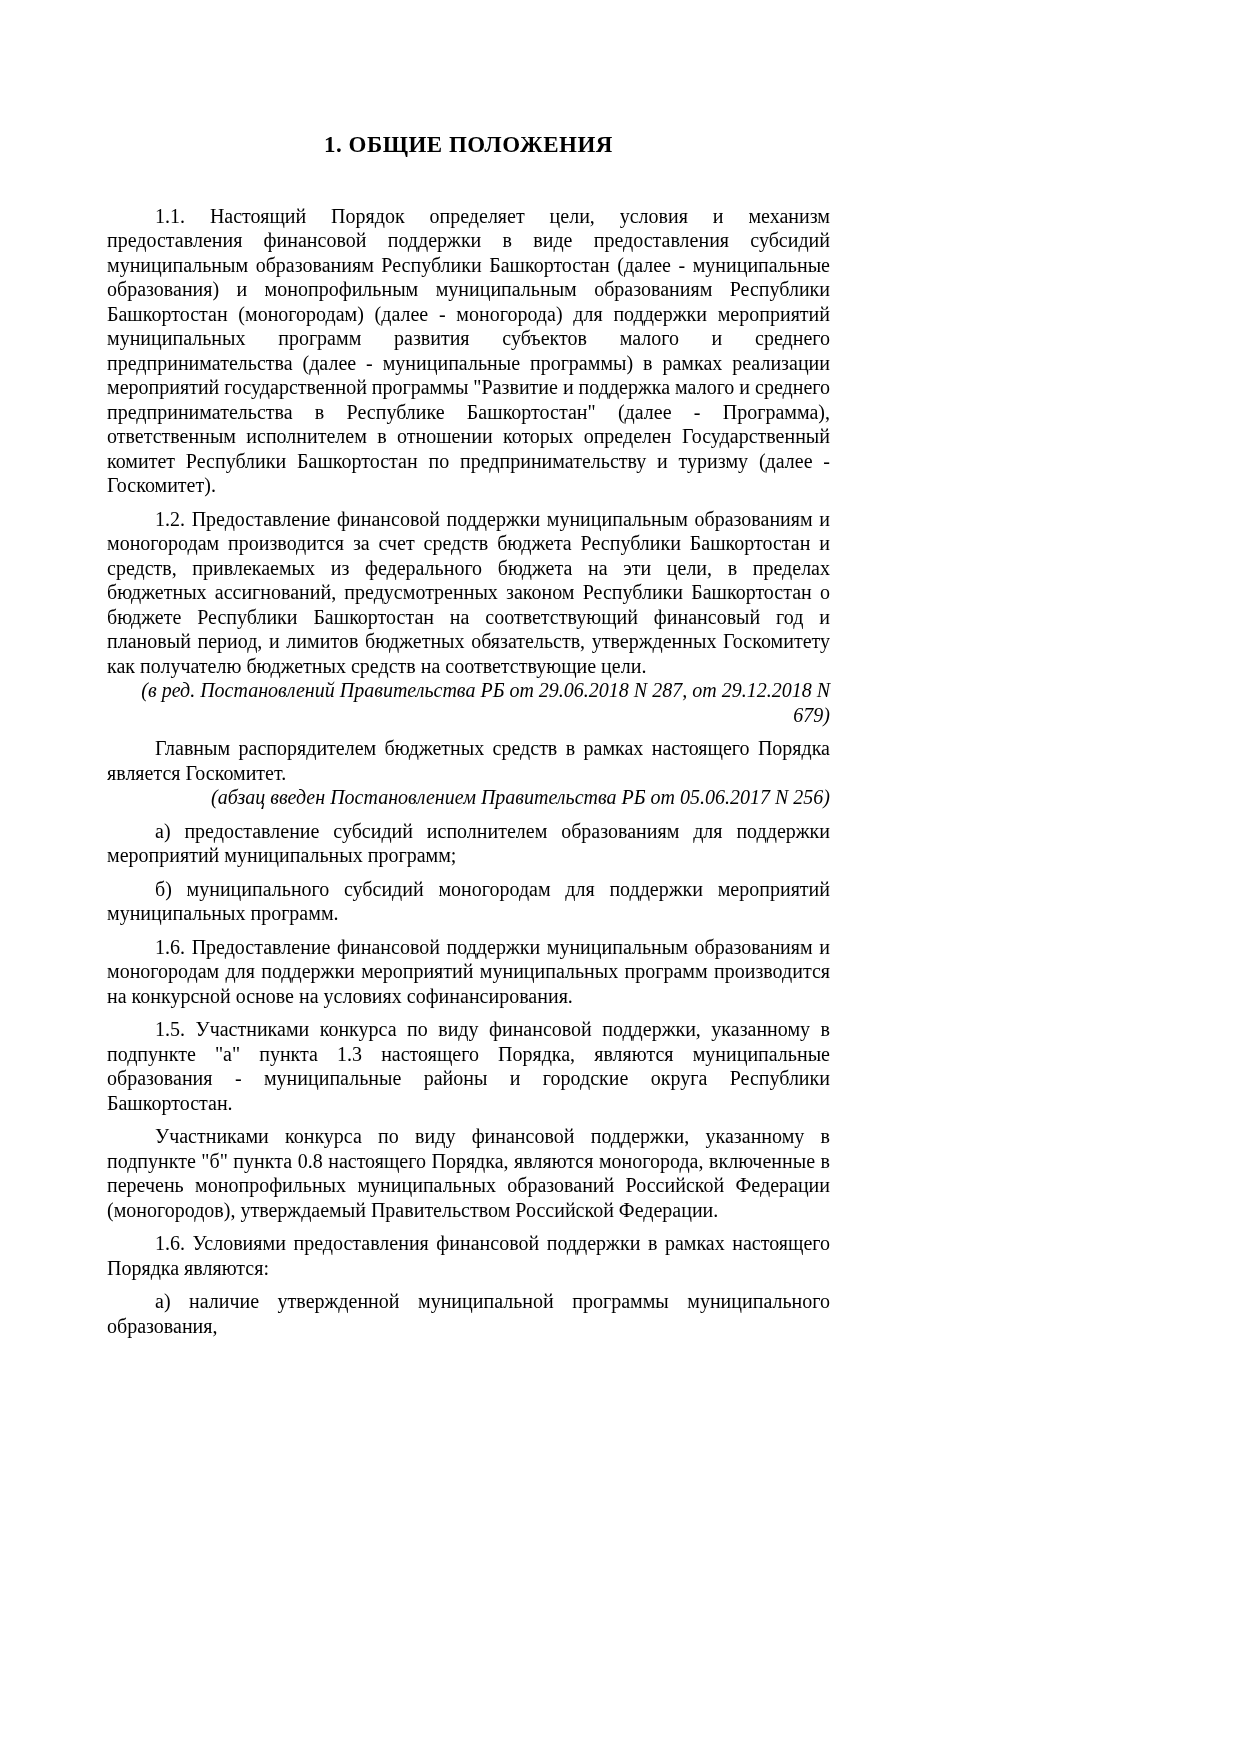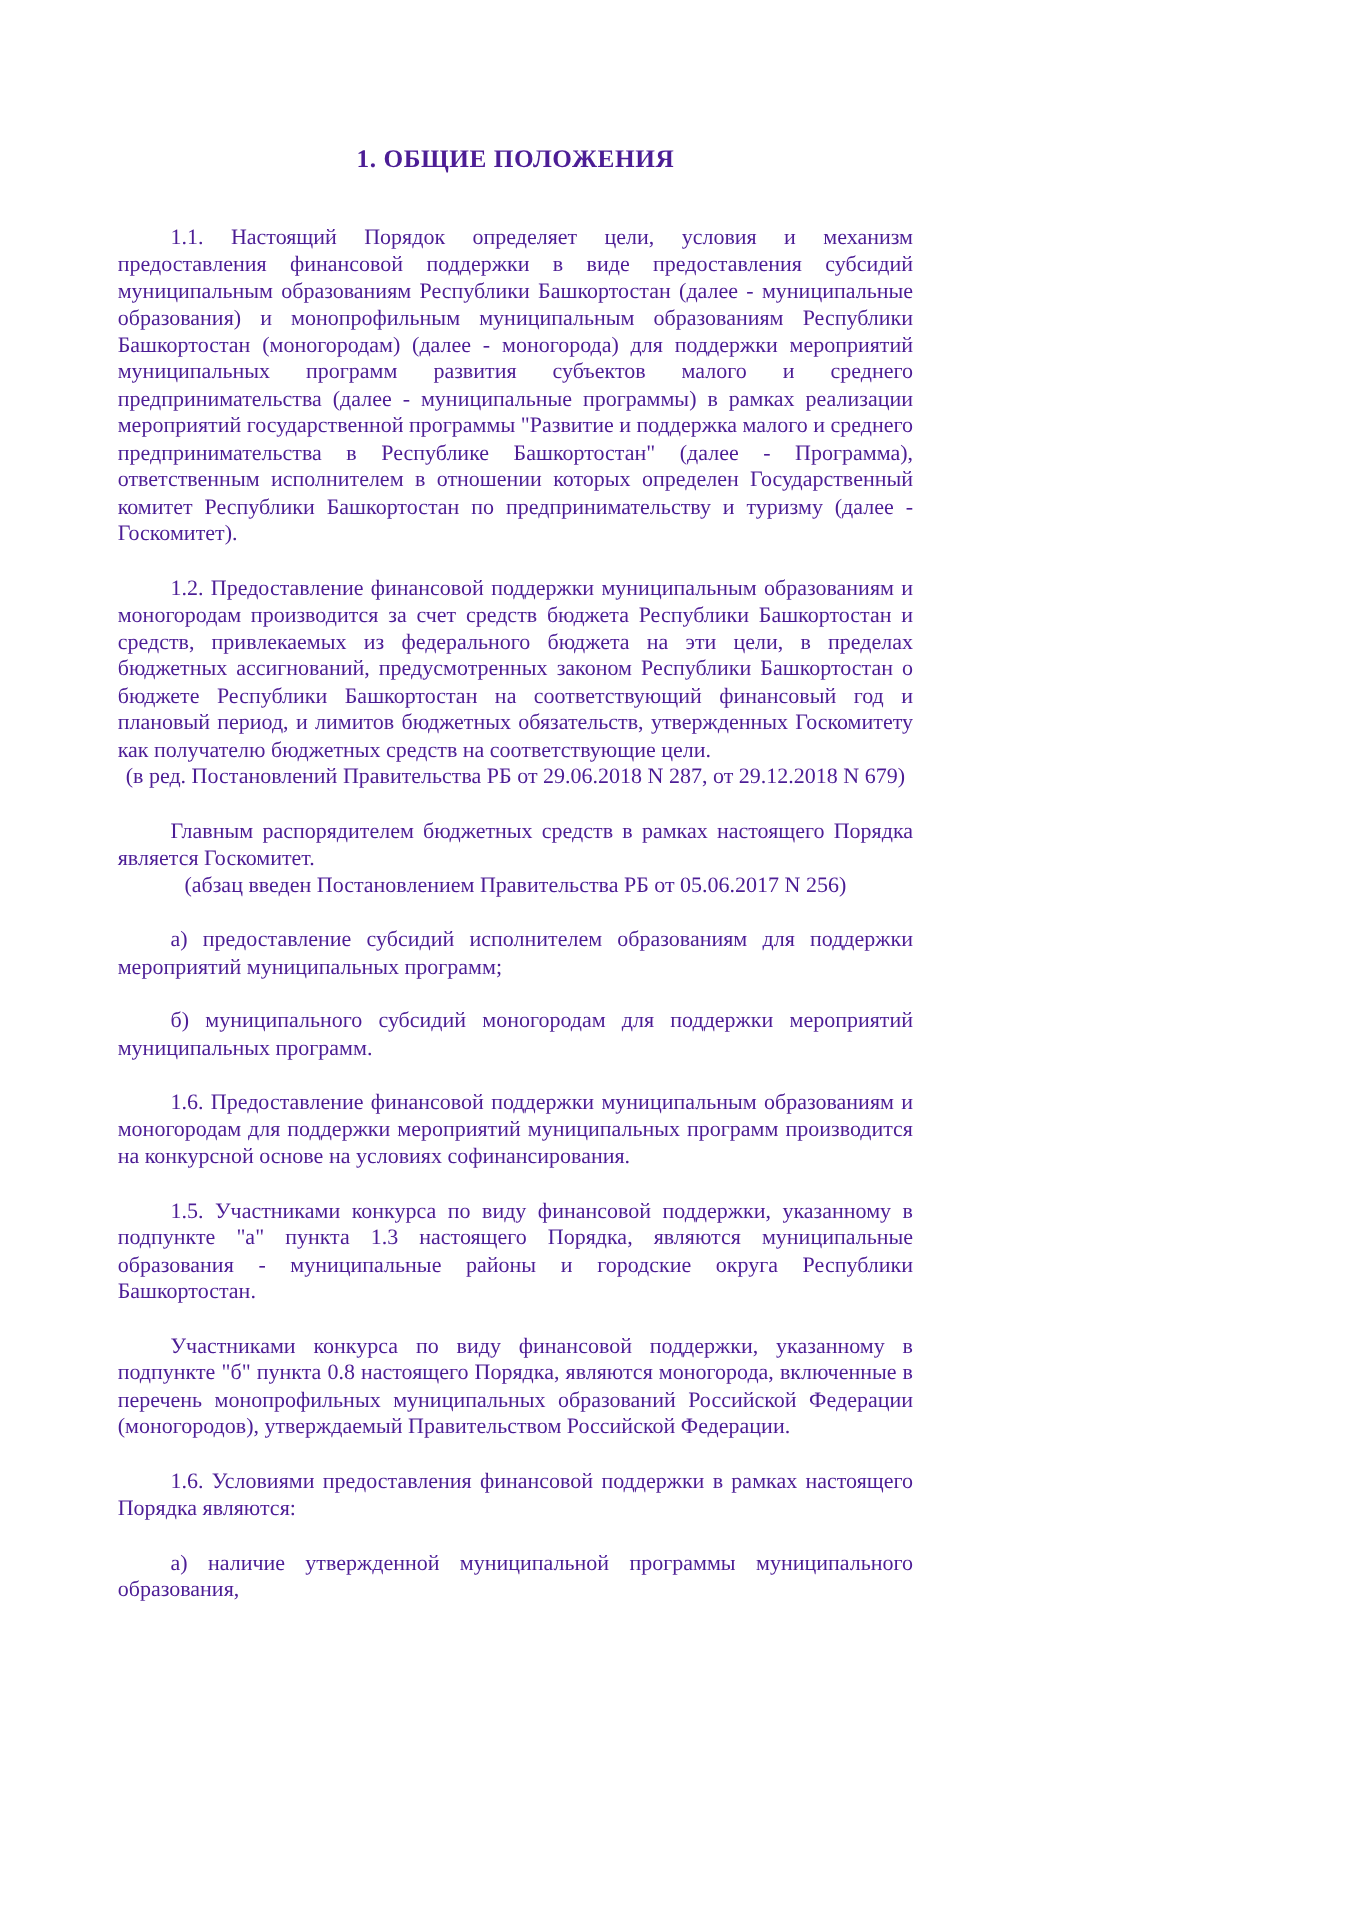--- a/index.html
+++ b/index.html
@@ -5,46 +5,47 @@
   html, body {
     margin: 0;
     padding: 0;
     background: #ffffff;
   }
   .page {
     width: 1014px;
     height: 1754px;
     box-sizing: border-box;
     background: #ffffff;
-    color: #4c1d95;
+    color: #000000;
     font-family: "Liberation Serif", "DejaVu Serif", serif;
     font-size: 20px;
     line-height: 24.5px;
     padding: 133px 184px 18px 107px;
     overflow: hidden;
   }
   .doc-title {
     font-size: 23px;
     font-weight: bold;
     text-align: center;
     margin: 0 0 46px 0;
     letter-spacing: 0.5px;
   }
   p {
     margin: 0;
   }
   p.body {
     text-align: justify;
     text-indent: 48px;
-    margin-top: 25px;
+    margin-top: 9px;
   }
   p.note {
-    text-align: center;
+    text-align: right;
     text-indent: 0;
     margin-top: 0;
+    font-style: italic;
   }
 </style>
 </head>
 <body>
 
 <div class="page">
 
   <h1 class="doc-title">1. ОБЩИЕ ПОЛОЖЕНИЯ</h1>
 
   <p class="body">1.1. Настоящий Порядок определяет цели, условия и механизм предоставления финансовой поддержки в виде предоставления субсидий муниципальным образованиям Республики Башкортостан (далее - муниципальные образования) и монопрофильным муниципальным образованиям Республики Башкортостан (моногородам) (далее - моногорода) для поддержки мероприятий муниципальных программ развития субъектов малого и среднего предпринимательства (далее - муниципальные программы) в рамках реализации мероприятий государственной программы "Развитие и поддержка малого и среднего предпринимательства в Республике Башкортостан" (далее - Программа), ответственным исполнителем  в отношении которых определен Государственный комитет Республики Башкортостан по предпринимательству и туризму (далее - Госкомитет).</p>

